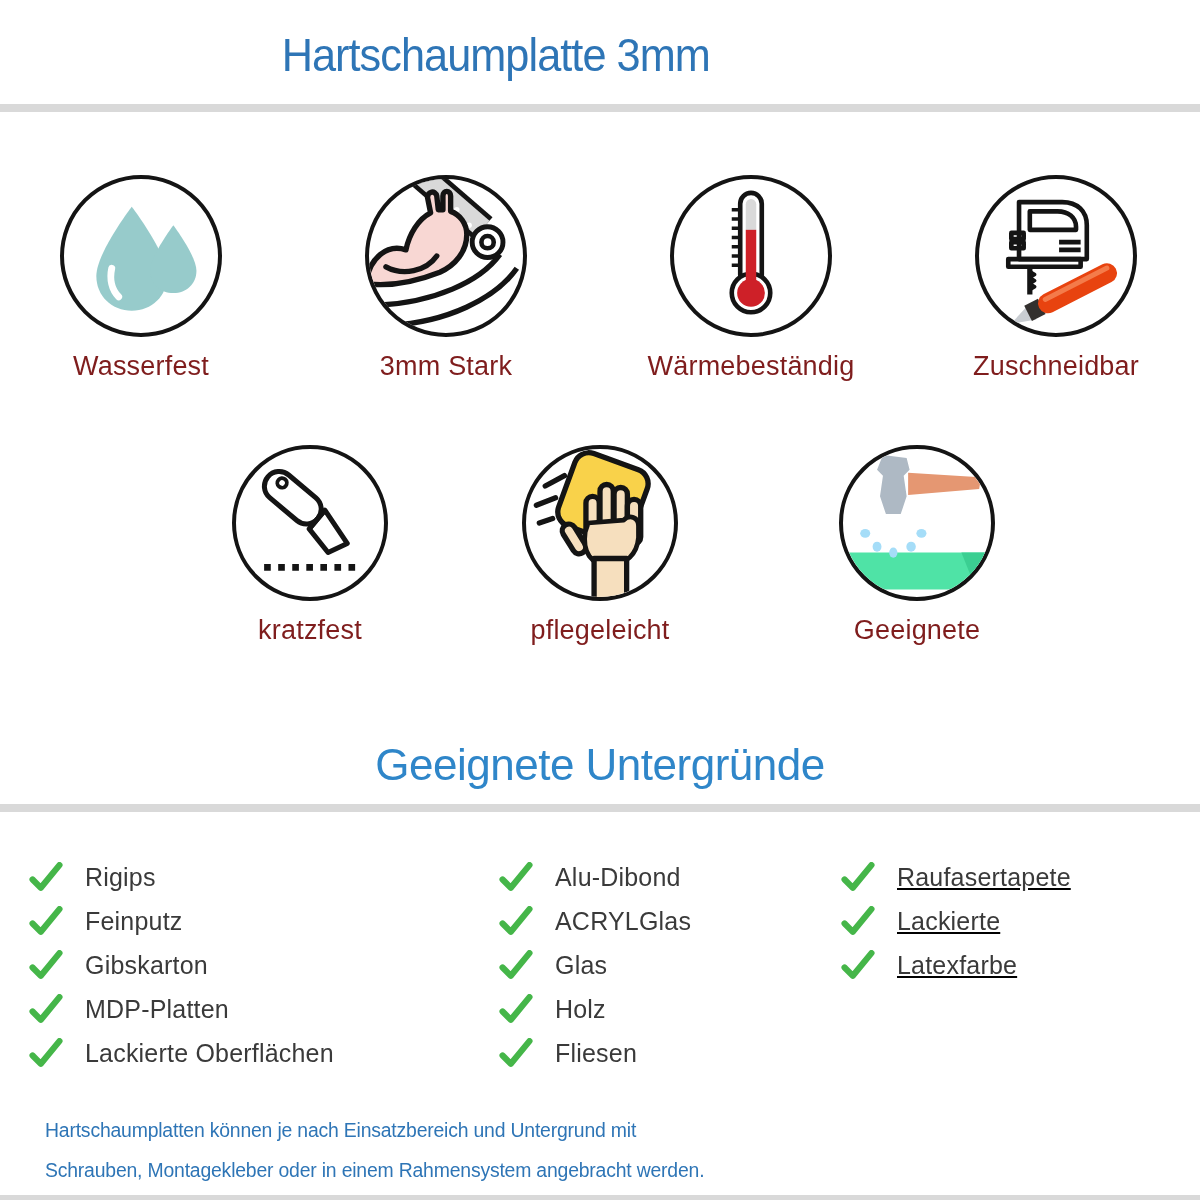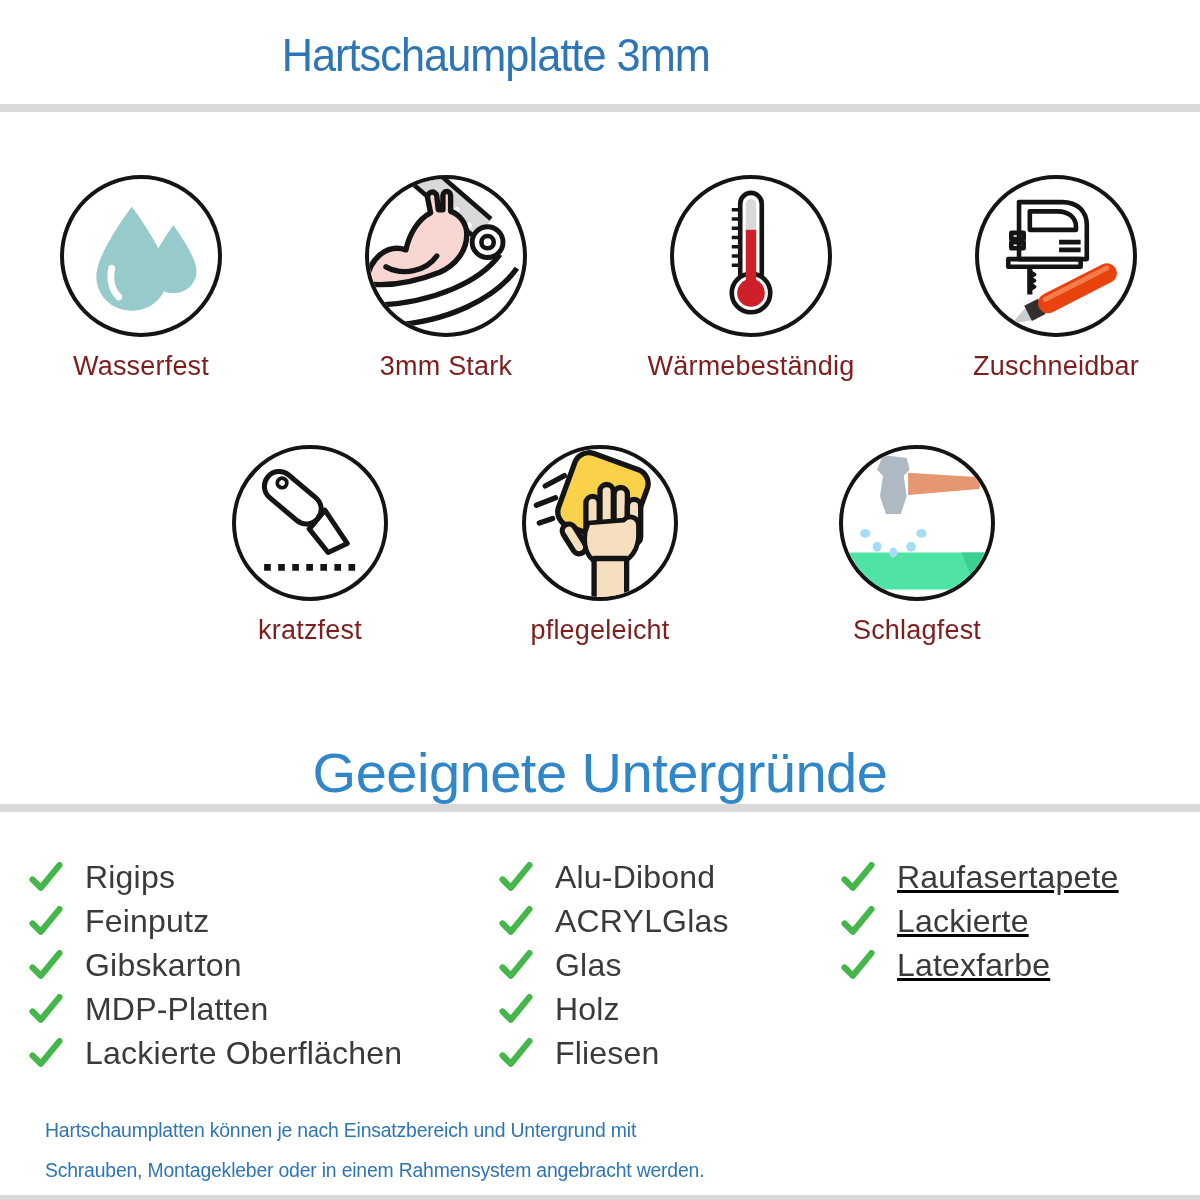--- a/index.html
+++ b/index.html
@@ -8,21 +8,21 @@
     font-family:"Liberation Sans",sans-serif;overflow:hidden;
   }
   
   .main-title{
     position:absolute;top:28px;left:0;width:992px;text-align:center;
     font-size:46px;font-weight:500;color:#2e75b6;letter-spacing:-1px;
   }
   .main-title span{display:inline-block;transform:scaleX(.94);transform-origin:center;}
   .section-title{
     position:absolute;top:740px;left:0;width:1200px;text-align:center;
-    font-size:56px;font-weight:500;color:#2f86c9;letter-spacing:-.5px;
+    font-size:44px;font-weight:500;color:#2f86c9;letter-spacing:-.5px;
   }
   .divider{position:absolute;left:0;width:1200px;height:8px;background:#d9d9d9;}
   .divider.d1{top:104px;}
   .divider.d2{top:804px;}
   .divider.d3{top:1195px;height:5px;}
   
   .feature{position:absolute;}
   .circle{
     box-sizing:border-box;border:4.5px solid #141414;border-radius:50%;
     background:#fff;overflow:hidden;position:relative;
@@ -36,21 +36,21 @@
   }
   .row1 .feature-label{top:176px;}
   .row2 .feature-label{top:170px;}
   
   .check-col{position:absolute;top:855px;}
   .check-col.c1{left:28px;}
   .check-col.c2{left:498px;}
   .check-col.c3{left:840px;text-decoration:underline;}
   .check-row{display:flex;align-items:center;height:44px;}
   .check-row svg{width:36px;height:31px;margin-right:21px;flex:none;}
-  .check-label{font-size:32px;color:#3a3a3a;letter-spacing:.2px;white-space:nowrap;text-align:right;}
+  .check-label{font-size:25px;color:#3a3a3a;letter-spacing:.2px;white-space:nowrap;text-align:right;}
   
   .footer{
     position:absolute;left:45px;top:1110px;width:1130px;
     color:#2e75b6;font-size:20px;line-height:40px;letter-spacing:-.2px;
   }
   .footer div{transform:scaleX(.97);transform-origin:left;white-space:nowrap;}
 </style>
 </head>
 <body>
 
@@ -178,21 +178,21 @@
         <path d="M27,4 L43,6 L45,14 L41,18 L43,32 L39,44 L29,44 L25,32 L27,18 L23,14 Z" fill="#aeb9c4"></path>
         <g fill="#a5ddf8">
           <ellipse cx="15" cy="57" rx="3.4" ry="3"></ellipse>
           <ellipse cx="23" cy="66" rx="3" ry="3.4"></ellipse>
           <ellipse cx="34" cy="70" rx="2.8" ry="3.4"></ellipse>
           <ellipse cx="46" cy="66" rx="3.2" ry="3.4"></ellipse>
           <ellipse cx="53" cy="57" rx="3.4" ry="3"></ellipse>
         </g>
       </svg>
     </div>
-    <span class="feature-label">Schlagfest</span>
+    <span class="feature-label">Geeignete</span>
   </div>
 
   <div class="section-title"><span>Geeignete Untergründe</span></div>
   <div class="divider d2"></div>
 
   <div class="check-col c1">
     <div class="check-row">
       <svg viewBox="0 0 34 30">
           <path d="M4,17 L12,25 L30,3" stroke="#45b649" stroke-width="6" fill="none" stroke-linecap="round" stroke-linejoin="round"></path>
         </svg>

